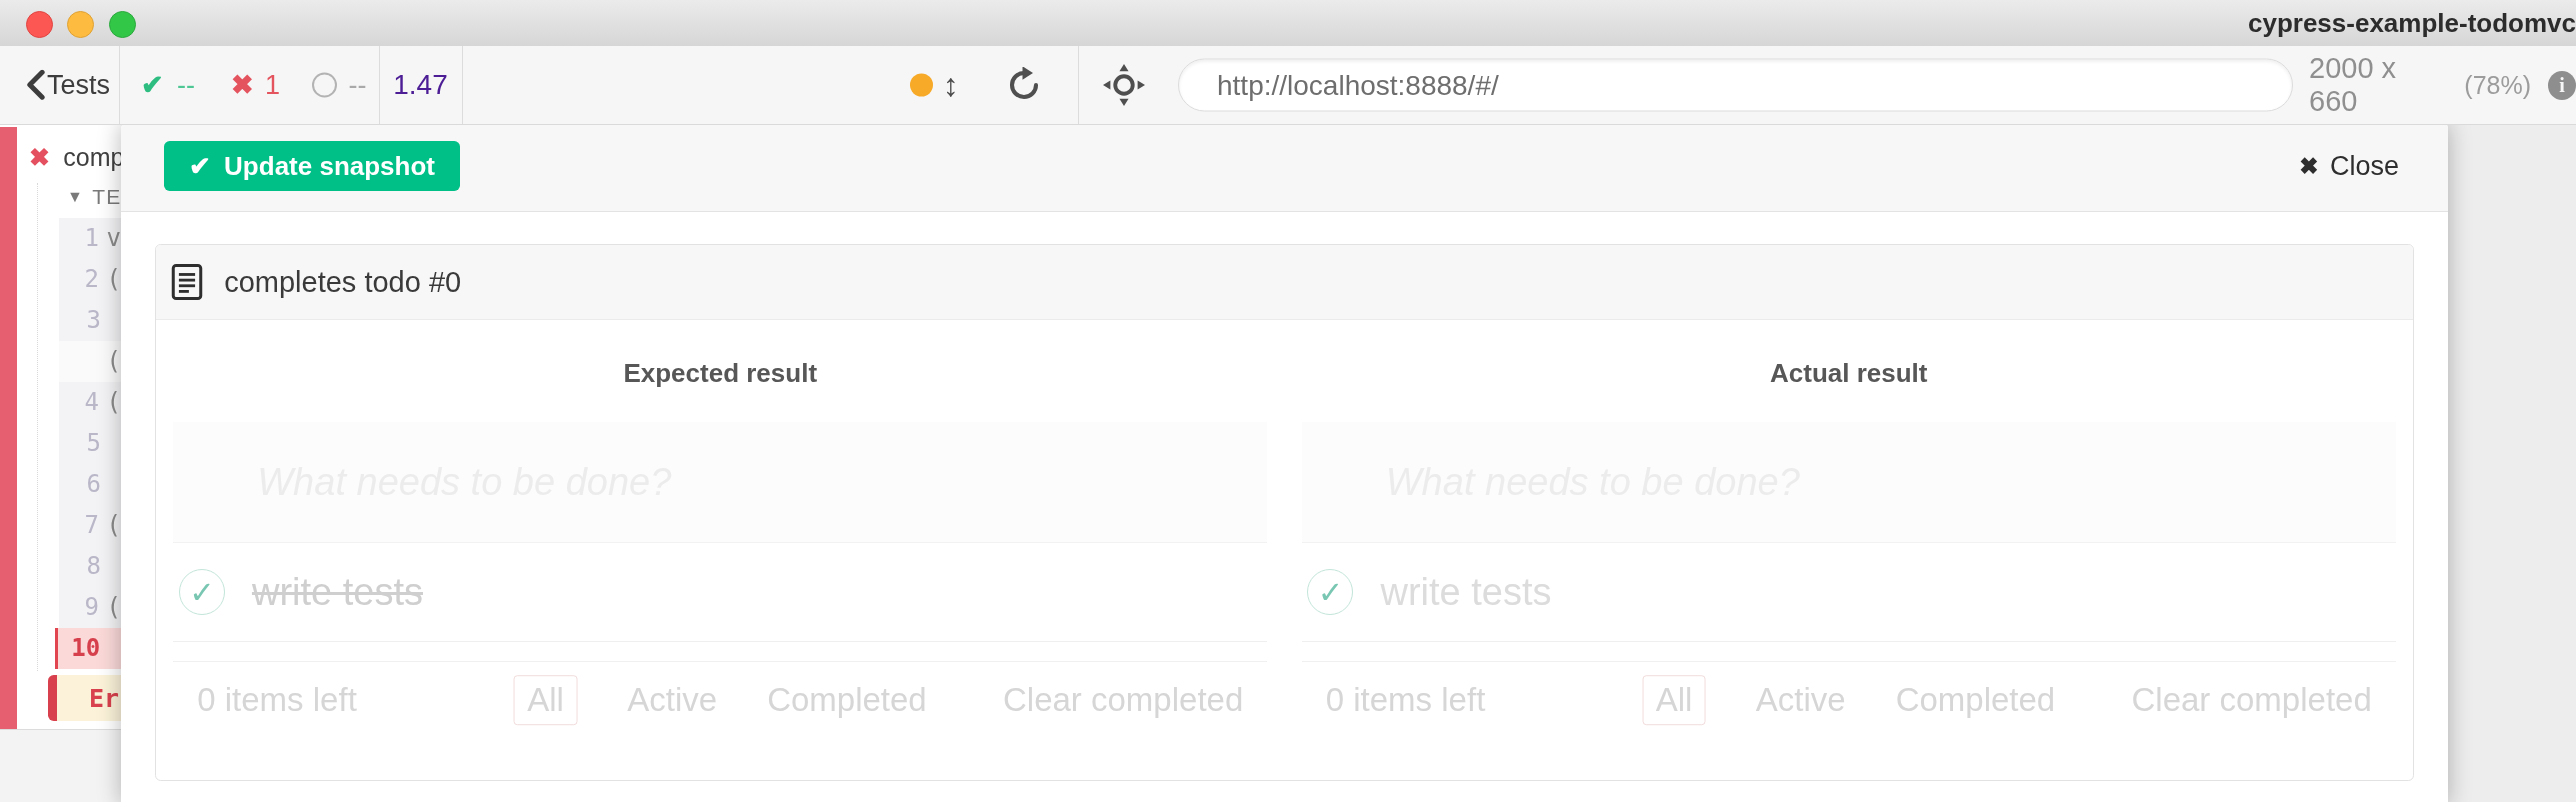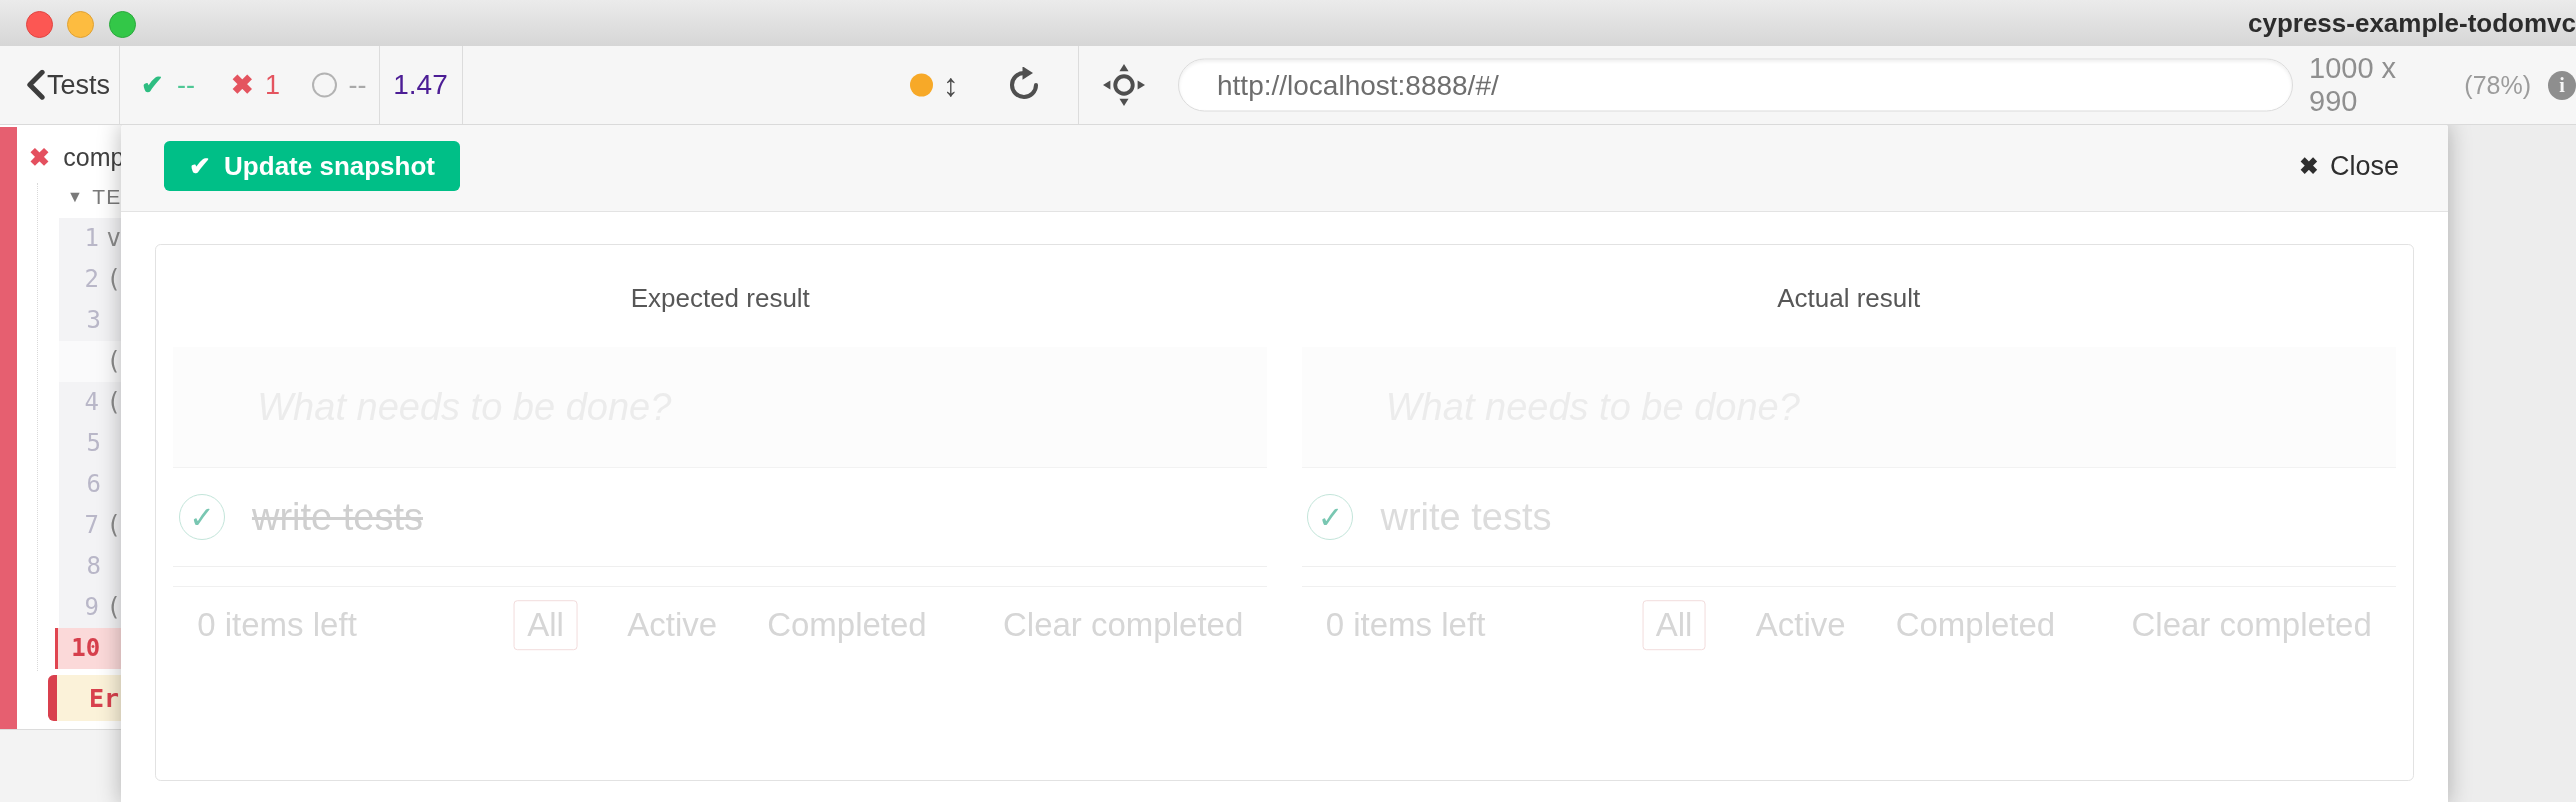--- a/index.html
+++ b/index.html
@@ -83,21 +83,21 @@
   .btn-close{margin-left:auto;display:flex;align-items:center;gap:11.4px;background:none;border:none;
     font-size:27px;color:#2e2e2e;font-family:"Liberation Sans",sans-serif;cursor:pointer;}
   .btn-close .x{font-size:23px;font-weight:bold;}
   .dialog-body{padding:32px 34px 0;}
   .snap-box{border:1px solid #e2e2e2;border-radius:5.7px;height:535px;overflow:hidden;}
   .snap-head{height:74px;background:#f7f7f7;border-bottom:1px solid #ebebeb;display:flex;
     align-items:center;padding-left:15.2px;}
   .snap-title{margin-left:21px;font-size:29px;color:#3a3a3a;}
   .panes{display:flex;}
   .pane{width:50%;}
-  .pane-heading{margin-top:38px;text-align:center;font-size:26px;font-weight:normal;color:#575757;}
+  .pane-heading{margin-top:38px;text-align:center;font-size:26px;font-weight:bold;color:#575757;}
 
   
   .todoapp{width:1094px;margin:33px auto 0;}
   .input-row{height:121px;display:flex;align-items:center;padding-left:84px;box-sizing:border-box;
     background:rgba(0,0,0,0.012);border-bottom:1px solid #f2f2f2;}
   .placeholder{font-size:38px;font-style:italic;color:#ececec;}
   .todo-row{height:98px;display:flex;align-items:center;border-bottom:1px solid #efefef;}
   .toggle{width:44px;height:44px;border:1.9px solid #c3e5da;border-radius:50%;margin-left:5.7px;
     display:flex;align-items:center;justify-content:center;color:#79c7b2;font-size:30.5px;}
   .todo-label{margin-left:27px;font-size:38px;}
@@ -187,20 +187,30 @@
         <span>✔</span>
         <span>Update snapshot</span>
       </button>
       <button class="btn-close">
         <span class="x">✖</span>
         <span>Close</span>
       </button>
     </div>
     <div class="dialog-body">
       <div class="snap-box">
+        <div class="snap-head">
+          <svg width="32" height="38" viewBox="0 0 17 20">
+            <rect x="1.2" y="1.2" width="14.6" height="17.6" rx="1.5" fill="none" stroke="#2e2e2e" stroke-width="1.6"></rect>
+            <line x1="4.2" y1="6" x2="12.8" y2="6" stroke="#2e2e2e" stroke-width="1.5"></line>
+            <line x1="4.2" y1="9" x2="12.8" y2="9" stroke="#2e2e2e" stroke-width="1.5"></line>
+            <line x1="4.2" y1="12" x2="12.8" y2="12" stroke="#2e2e2e" stroke-width="1.5"></line>
+            <line x1="4.2" y1="15" x2="9.5" y2="15" stroke="#2e2e2e" stroke-width="1.5"></line>
+          </svg>
+          <span class="snap-title">completes todo #0</span>
+        </div>
         <div class="panes">
 
           <div class="pane pane-expected">
             <div class="pane-heading">Expected result</div>
             <div class="todoapp">
               <div class="input-row">
                 <span class="placeholder">What needs to be done?</span>
               </div>
               <div class="todo-row">
                 <span class="toggle">✓</span>
@@ -292,20 +302,20 @@
       <polygon points="12,24 9.4,19.8 14.6,19.8" fill="#4f4f4f"></polygon>
       <polygon points="0,12 4.2,9.4 4.2,14.6" fill="#4f4f4f"></polygon>
       <polygon points="24,12 19.8,9.4 19.8,14.6" fill="#4f4f4f"></polygon>
     </svg>
 
     <div class="vc url-pill">
       <span>http://localhost:8888/#/</span>
     </div>
 
     <div class="vc dims">
-      <span class="dim-size">1000 x 990</span>
+      <span class="dim-size">2000 x 660</span>
       <span class="dim-scale">(78%)</span>
       <span class="info-ic">i</span>
     </div>
   </div>
 
 </div>
 
 
 </body></html>

